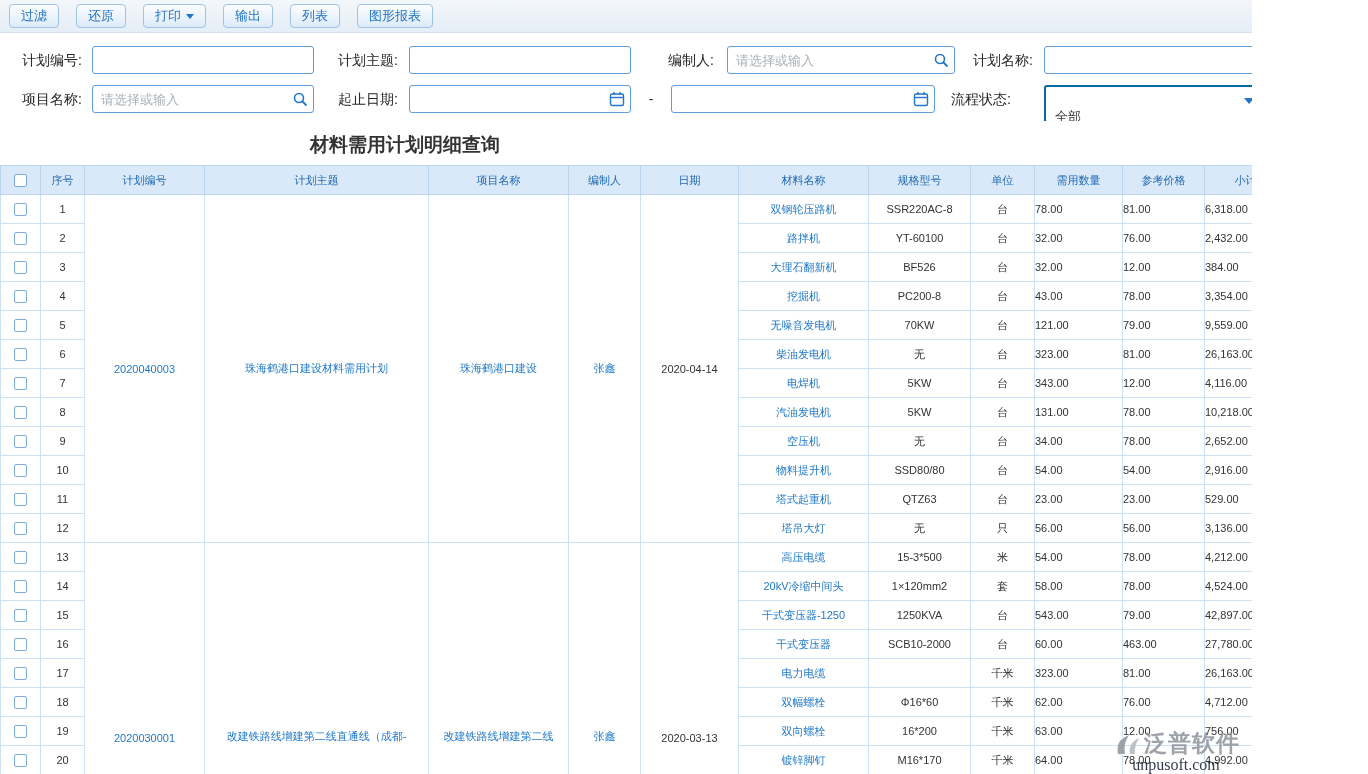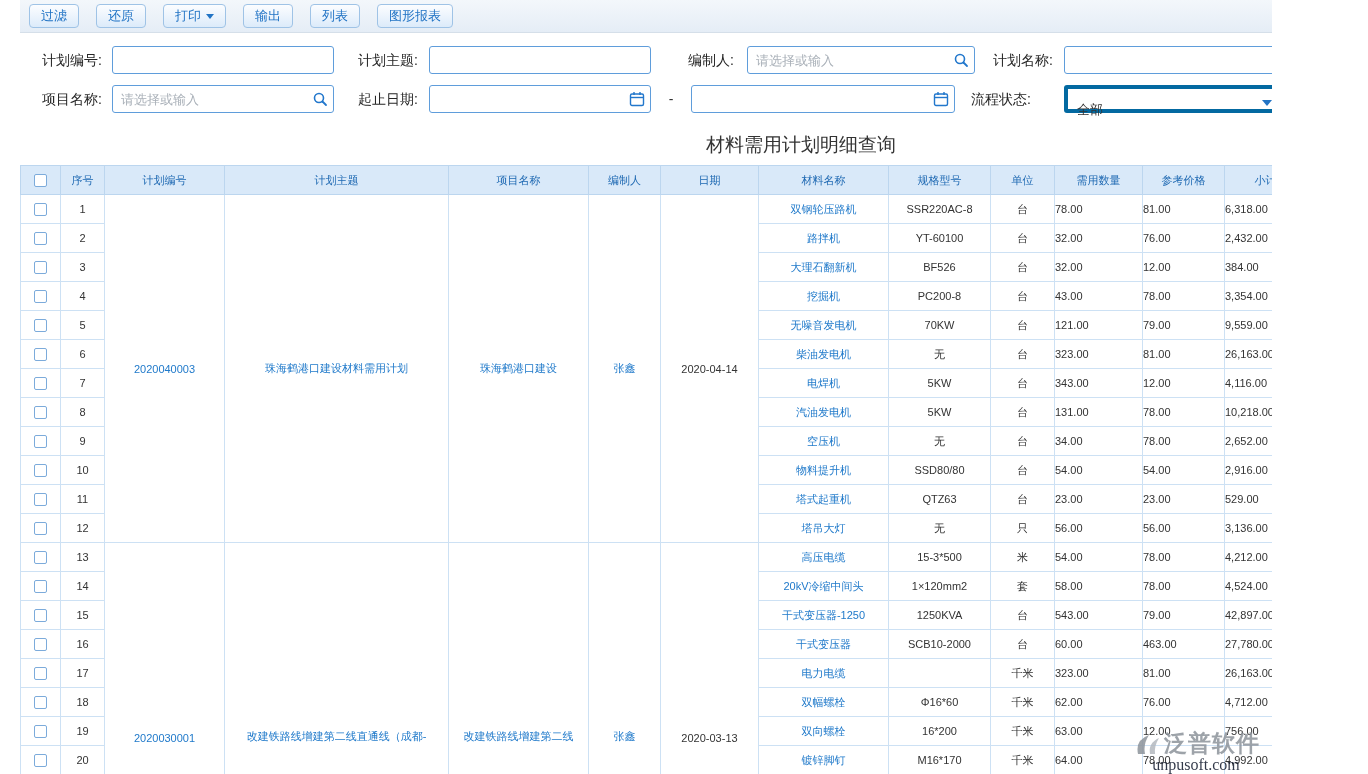--- a/index.html
+++ b/index.html
@@ -1,48 +1,48 @@
 <!DOCTYPE html>
 <html><head>
 <meta charset="utf-8">
 <style>
   * { margin:0; padding:0; box-sizing:border-box; }
   html,body { width:1368px; height:774px; overflow:hidden; background:#fff;
     font-family:"Liberation Sans","DejaVu Sans",sans-serif; }
-  .page { position:relative; width:1252px; height:774px; overflow:hidden;margin-left:20px; }
+  .page { position:relative; width:1252px; height:774px; overflow:hidden; }
 
   
   .toolbar { height:33px; background:linear-gradient(#f3f7fb,#e5edf6);
     border-bottom:1px solid #d5dfe9; display:flex; align-items:center; gap:17px; padding-left:9px; }
   .tbtn { display:inline-flex; align-items:center; gap:5px; height:24px; padding:0 11px;
     background:linear-gradient(#fcfdff,#dcebfa); border:1px solid #9fc3e6; border-radius:4px;
     color:#2274c5; font-size:13px; cursor:pointer; font-family:inherit; white-space:nowrap; }
   .tri-down { width:0; height:0; border-left:4px solid transparent; border-right:4px solid transparent;
     border-top:5px solid #2274c5; display:inline-block; }
 
   
   .filters { position:relative; height:88px; background:#fff; overflow:hidden; }
   .flabel { position:absolute; height:28px; line-height:28px; font-size:14px; color:#262626; white-space:nowrap; }
   .ifield { position:absolute; height:28px; }
   .ifield input { width:100%; height:28px; border:1px solid #5f9ddb; border-radius:3px;
     padding:0 8px; font-size:13px; color:#333; outline:none; font-family:inherit; background:#fff; }
   .ifield input::placeholder { color:#a9b0b8; }
   .ifield.hasicon input { padding-right:13px; }
   .ficon { position:absolute; right:6px; top:6px; width:16px; height:16px; pointer-events:auto; cursor:pointer; }
   .dash { position:absolute; font-size:14px; color:#333; line-height:28px; text-align:center; }
-  .fselect { position:absolute; height:28px; border:4px solid #0369a1; border-radius:3px; background:#fff;
-    font-size:13px; color:#333; line-height:26px; padding:8px 9px; cursor:pointer; }
+  .fselect { position:absolute; height:28px; border:2px solid #0369a1; border-radius:3px; background:#fff;
+    font-size:13px; color:#333; line-height:26px; padding:17px 9px; cursor:pointer; }
   .sel-caret { position:absolute; right:9px; top:11px; width:0; height:0;
     border-left:5px solid transparent; border-right:5px solid transparent; border-top:6px solid #2274c5; }
   .qbtn { position:absolute; height:30px; background:linear-gradient(#ecf5fd,#cfe6f9);
     border:1px solid #89b6e2; border-radius:12px; color:#1a6fc0; font-size:20px; cursor:pointer; font-family:inherit; }
 
   
-  .title { height:44px; padding-top:11px; padding-left:310px; text-align:center;
-    font-size:19px; font-weight:normal; color:#333; }
+  .title { height:44px; padding-top:11px; padding-left:310px; 
+    font-size:19px; font-weight:bold; color:#333; }
 
   
   table.grid { width:1368px; border-collapse:collapse; table-layout:fixed; font-size:11px; }
   .grid tr { height:29px; }
   .grid th { height:28px; background:#d9e9f9; color:#1d68b2; font-weight:normal;
     border:1px solid #bcd6ef; text-align:center; overflow:hidden; white-space:nowrap; }
   .grid td { height:28px; border:1px solid #cde1f4; color:#333; text-align:center;
     overflow:hidden; white-space:nowrap; background:#fff; }
   .grid td.num { text-align:left; padding-right:10px; }
   .grid .link { color:#1f79ca; cursor:pointer; }

